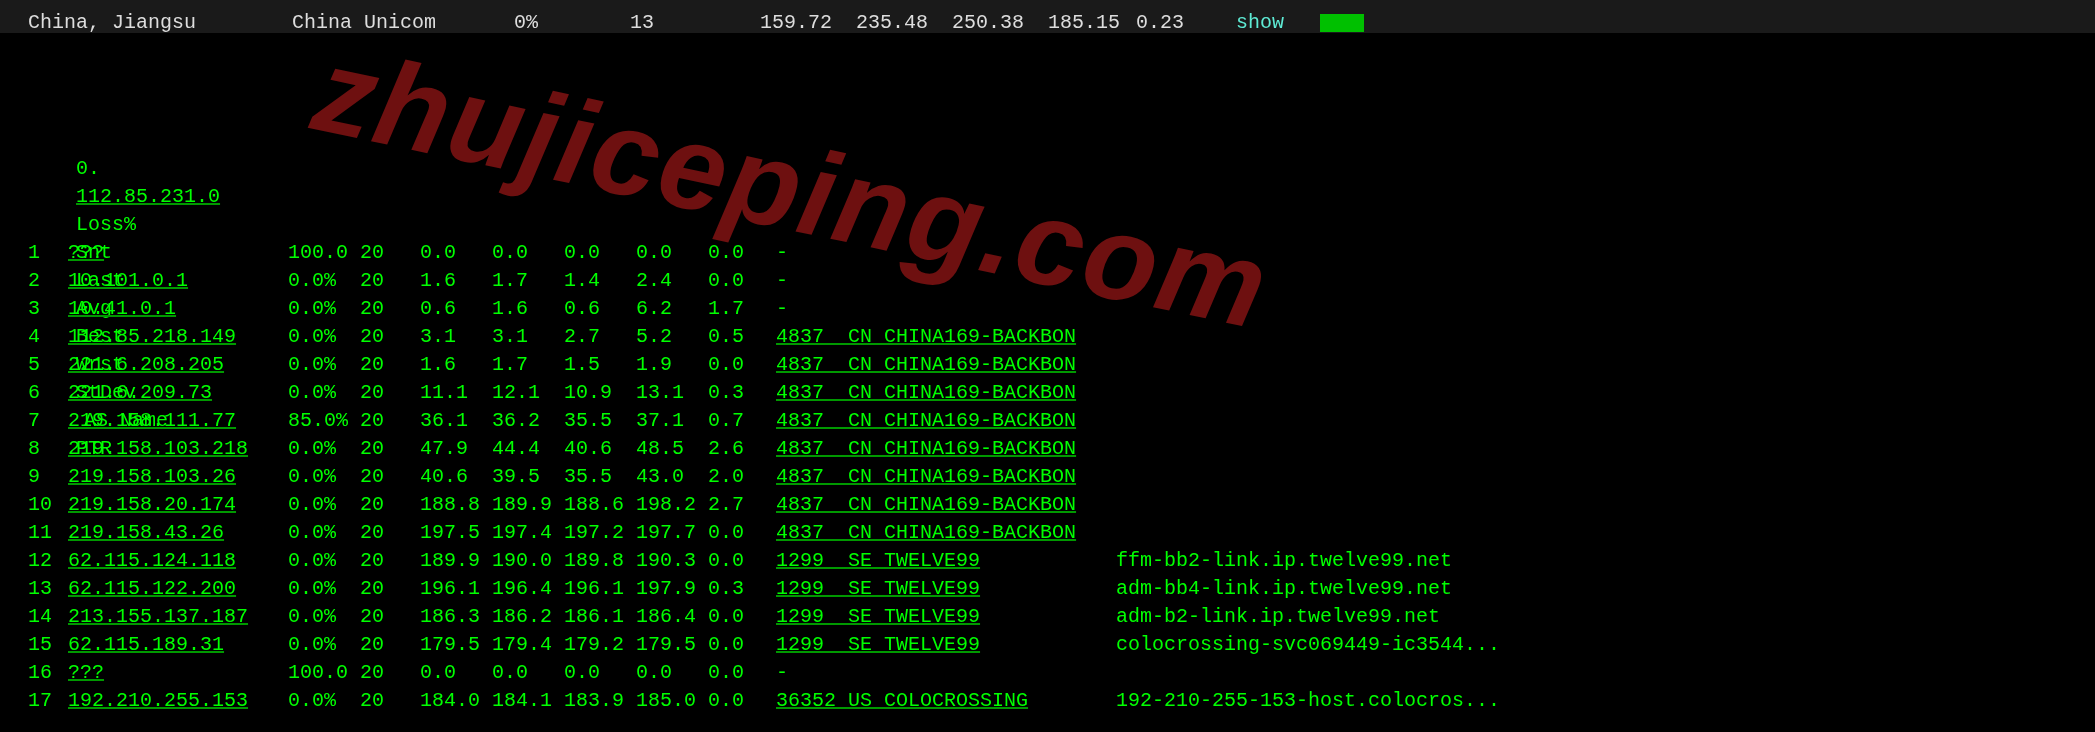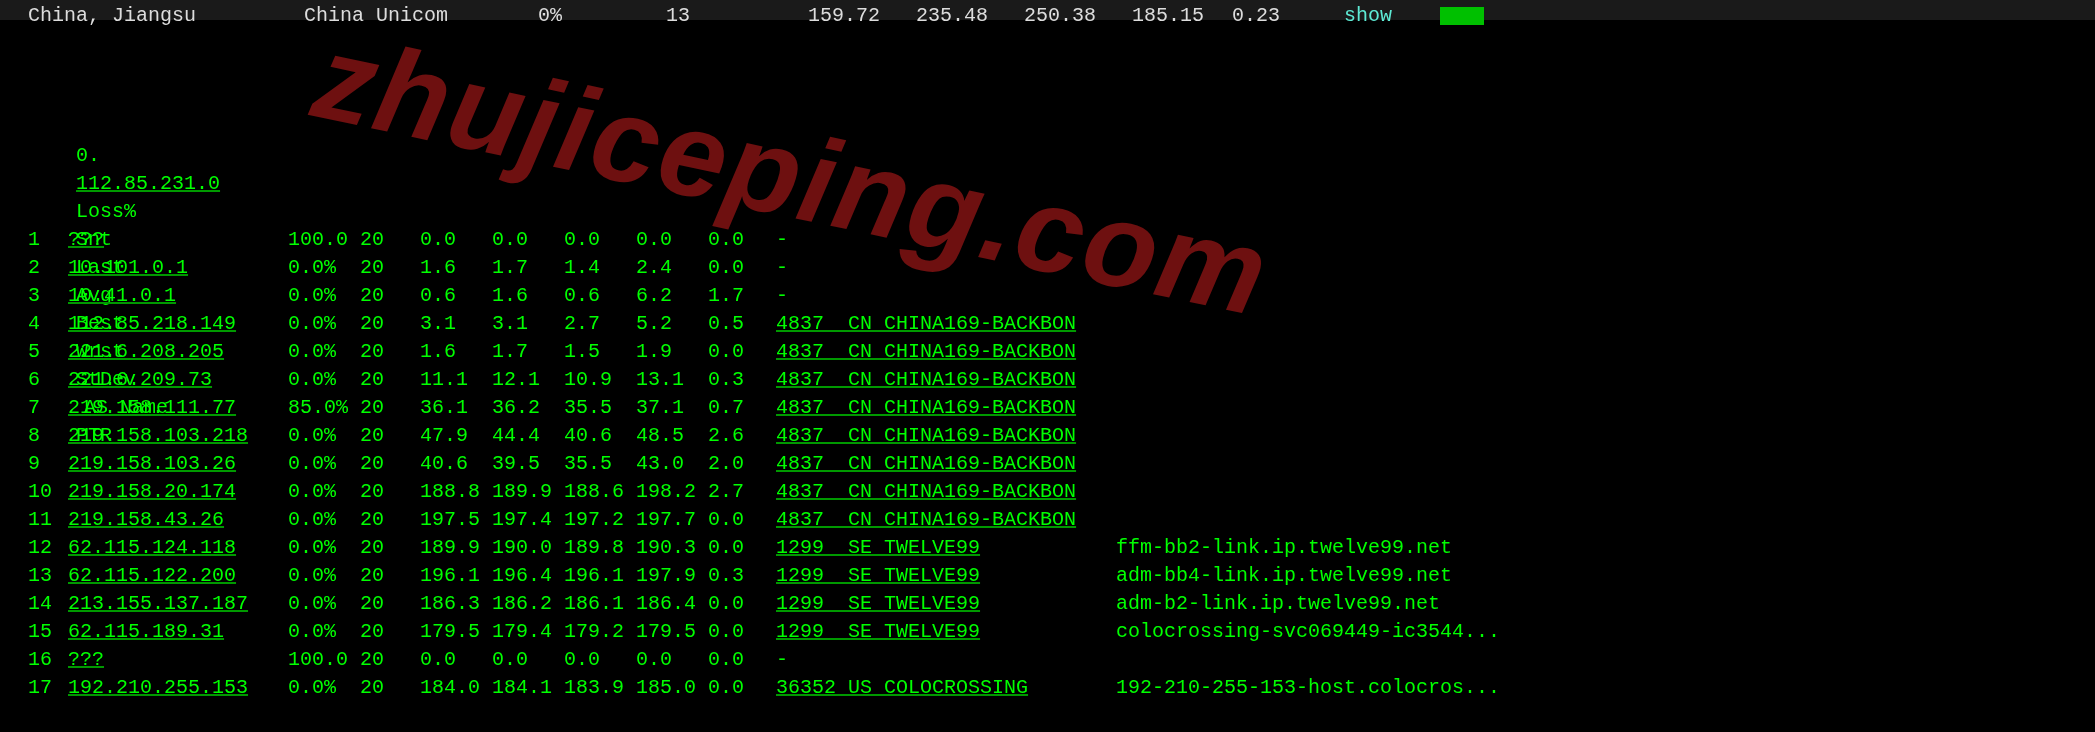--- a/index.html
+++ b/index.html
@@ -13,22 +13,22 @@
     height: 732px;
     overflow: hidden;
     position: relative;
   }
   .topbar {
     background: #1a1a1a;
     color: #ddd;
     padding: 14px 10px 2px 28px;
     display: flex;
     align-items: center;
-    gap: 12px;
-    height: 20px;
+    gap: 0;
+    height: 33px;
   }
   .topbar span { white-space: pre; }
   .topbar .show { color: #5eead4; cursor: pointer; }
   .topbar .bar {
     display: inline-block;
     width: 44px;
     height: 18px;
     background: #00c000;
     margin-left: 36px;
     vertical-align: middle;

